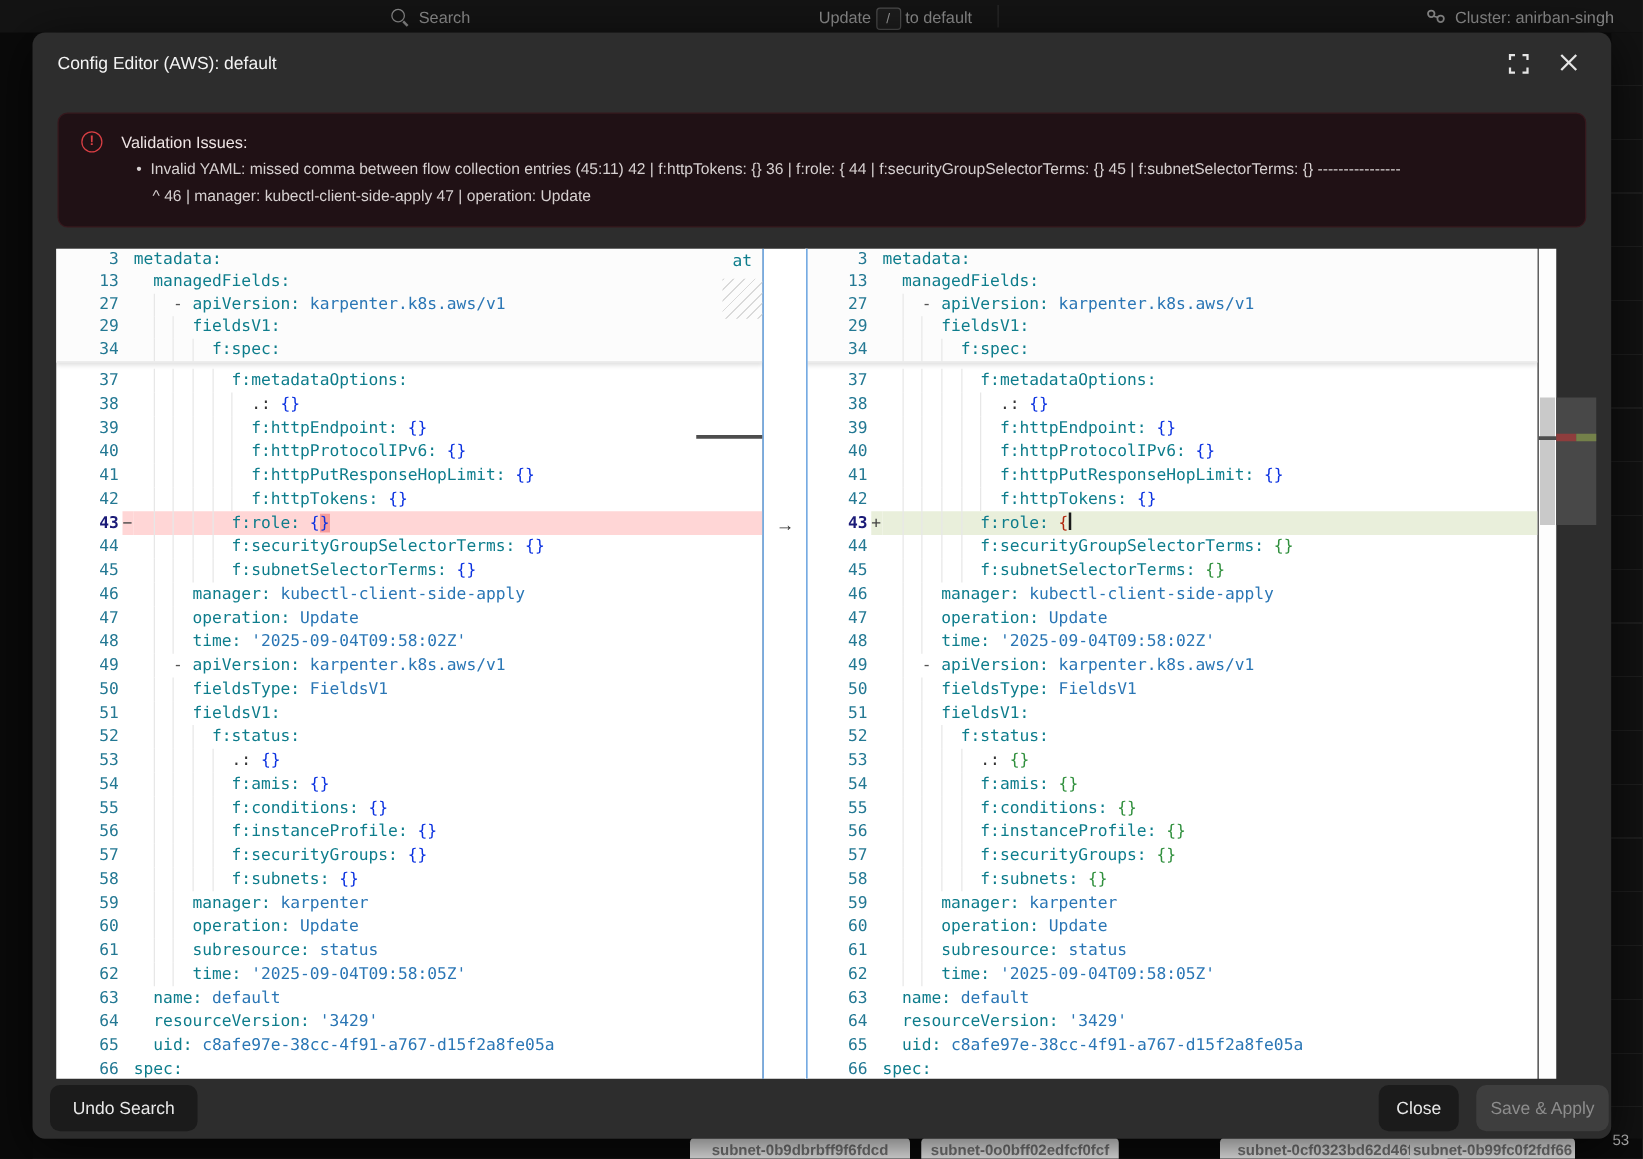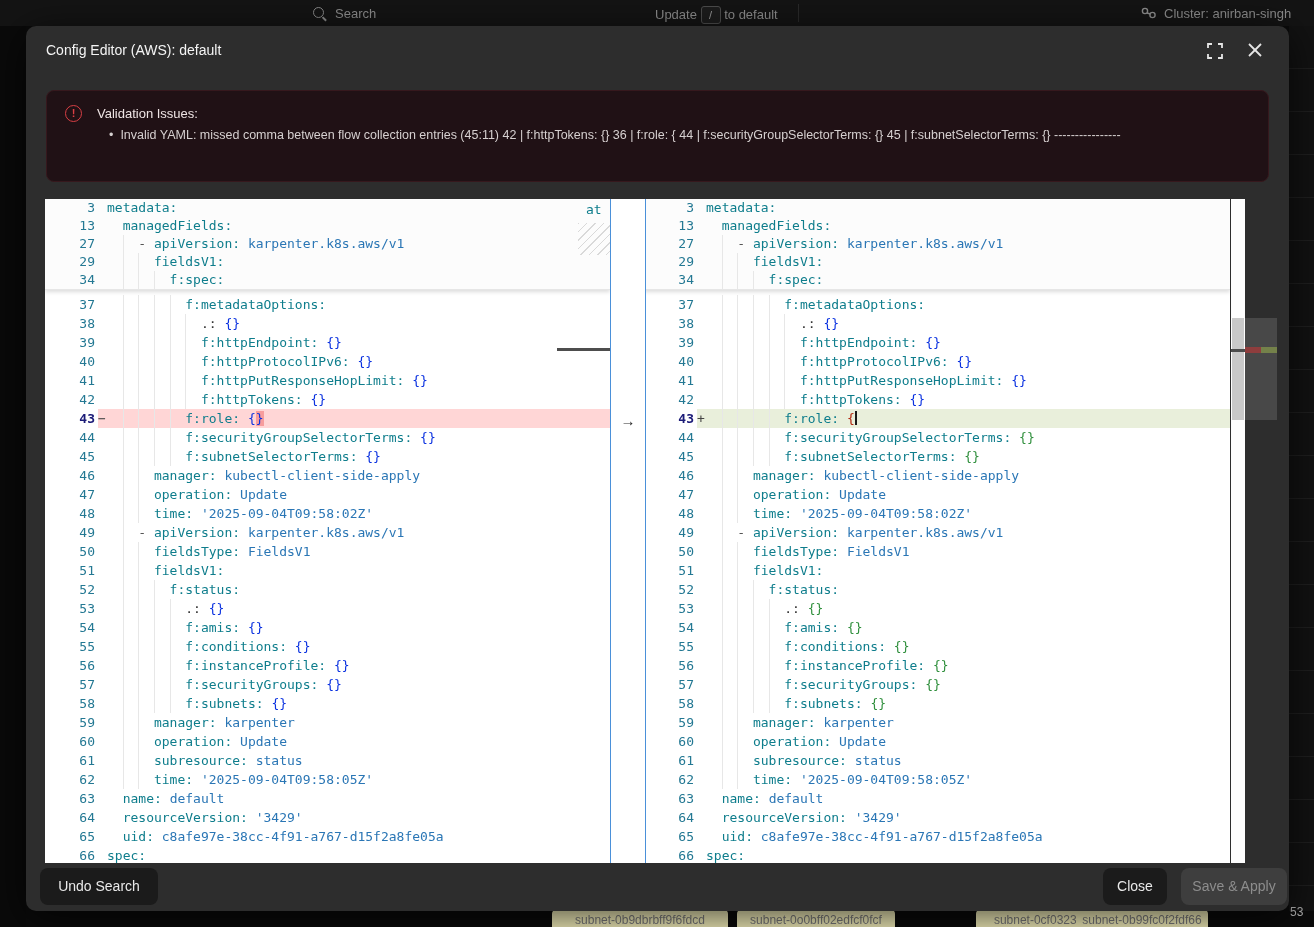--- a/index.html
+++ b/index.html
@@ -9,21 +9,21 @@
 
   
   #topbar{left:0;top:0;width:1314px;height:26px;background:#141414;color:#8d8d8d;font-size:13px;}
   #sidebar{left:0;top:0;width:26px;height:927px;background:#0a0a0a;}
   #righttable{left:1289px;top:26px;width:25px;height:885px;background:#121212;
      background-image:repeating-linear-gradient(to bottom,transparent 0 42px,#1f1f1f 42px 43px);}
   .vline{width:1px;background:#2a2a2a;}
   .mag{width:9px;height:9px;border:1.5px solid #8a8a8a;border-radius:50%;position:absolute;}
   .mag:after{content:"";position:absolute;width:5px;height:1.5px;background:#8a8a8a;transform:rotate(45deg);left:8px;top:10px;}
   .keycap{display:inline-block;min-width:14px;height:16px;line-height:16px;text-align:center;border:1px solid #4d4d4d;border-radius:3px;padding:0 2px;font-size:11px;color:#9a9a9a;background:#1d1d1d;}
-  .chip{position:absolute;top:910px;height:17px;background:#fef9c3;border-radius:4px 4px 0 0;color:#818181;font-size:12px;text-align:center;line-height:20px;overflow:hidden;white-space:nowrap;}
+  .chip{position:absolute;top:910px;height:17px;background:#ffffff;border-radius:4px 4px 0 0;color:#818181;font-size:12px;text-align:center;line-height:20px;overflow:hidden;white-space:nowrap;font-weight:bold;}
 
   
   #modal{left:26px;top:26px;width:1263px;height:885px;background:#2d2d2d;border-radius:10px;
          box-shadow:0 8px 40px rgba(0,0,0,.7);}
   #modal-title{left:20px;top:16px;font-size:14px;color:#f4f4f4;font-weight:500;}
   .hdr-btn{width:24px;height:24px;color:#e5e5e5;cursor:pointer;}
 
   #alert{left:20px;top:64px;width:1221px;height:90px;background:#201115;border:1px solid #36181d;border-radius:8px;color:#d6d0d0;}
   #alert-icon{left:18px;top:14px;width:15px;height:15px;border:1.6px solid #d93f44;border-radius:50%;color:#d93f44;
       font-size:11px;font-weight:bold;text-align:center;line-height:15px;}
@@ -102,21 +102,21 @@
         <path d="M7 7 L10.5 8" stroke="#8d8d8d" stroke-width="1.4"></path>
       </svg>
   </span>
   <span class="abs" style="left:1164px;top:6px;width:150px;overflow:hidden;white-space:nowrap;">Cluster: anirban-singh</span>
 </div>
 <div id="righttable" class="abs"></div>
 <div id="chips">
     <div class="chip" style="left: 552px; width: 176px;">subnet-0b9dbrbff9f6fdcd</div>
     <div class="chip" style="left: 737px; width: 158px;">subnet-0o0bff02edfcf0fcf</div>
     <div class="chip" style="left: 976px; width: 182px;">subnet-0cf0323bd62d46fb6</div>
-    <div class="chip" style="left: 1076px; width: 132px;">subnet-0b99fc0f2fdf66</div>
+    <div class="chip" style="left: 1128px; width: 132px;">subnet-0b99fc0f2fdf66</div>
   </div>
 <span id="frag53" class="abs">53</span>
 
 <div id="modal" class="abs">
   <div id="modal-title" class="abs">Config Editor (AWS): default</div>
   <div class="hdr-btn abs" style="left:1180px;top:16px;">
     <svg width="18" height="18" viewBox="0 0 18 18" stroke="#e5e5e5" stroke-width="1.8" fill="none">
       <path d="M2 6 V2 H6"></path>
         <path d="M12 2 H16 V6"></path>
         <path d="M16 12 V16 H12"></path>
@@ -129,20 +129,21 @@
         <path d="M15 3 L3 15"></path>
     </svg>
   </div>
 
   <div id="alert" class="abs">
     <div id="alert-icon" class="abs">!</div>
     <div id="alert-title" class="abs">Validation Issues:</div>
     <div id="alert-l1" class="abs">
       <span class="bullet">•</span><span>Invalid YAML: missed comma between flow collection entries (45:11) 42 | f:httpTokens: {} 36 | f:role: { 44 | f:securityGroupSelectorTerms: {} 45 | f:subnetSelectorTerms: {} ----------------</span>
     </div>
+    <div id="alert-l2" class="abs">^ 46 | manager: kubectl-client-side-apply 47 | operation: Update</div>
   </div>
 
   <div id="editor" class="abs">
     <div id="pane-l" class="pane abs">
       <div class="rows" id="rows-l">
           <div class="cl"><span class="ln">37</span><span class="sg"></span><span class="cd"><i class="ig" style="left: 15.66px;"></i><i class="ig" style="left: 31.32px;"></i><i class="ig" style="left: 46.98px;"></i><i class="ig" style="left: 62.64px;"></i><span class="tk-k">          f:metadataOptions:</span></span></div>
           <div class="cl"><span class="ln">38</span><span class="sg"></span><span class="cd"><i class="ig" style="left: 15.66px;"></i><i class="ig" style="left: 31.32px;"></i><i class="ig" style="left: 46.98px;"></i><i class="ig" style="left: 62.64px;"></i><i class="ig" style="left: 78.3px;"></i><span class="tk-p">            .: </span><span class="tk-b">{}</span></span></div>
           <div class="cl"><span class="ln">39</span><span class="sg"></span><span class="cd"><i class="ig" style="left: 15.66px;"></i><i class="ig" style="left: 31.32px;"></i><i class="ig" style="left: 46.98px;"></i><i class="ig" style="left: 62.64px;"></i><i class="ig" style="left: 78.3px;"></i><span class="tk-k">            f:httpEndpoint:</span><span class="tk-p"> </span><span class="tk-b">{}</span></span></div>
           <div class="cl"><span class="ln">40</span><span class="sg"></span><span class="cd"><i class="ig" style="left: 15.66px;"></i><i class="ig" style="left: 31.32px;"></i><i class="ig" style="left: 46.98px;"></i><i class="ig" style="left: 62.64px;"></i><i class="ig" style="left: 78.3px;"></i><span class="tk-k">            f:httpProtocolIPv6:</span><span class="tk-p"> </span><span class="tk-b">{}</span></span></div>
           <div class="cl"><span class="ln">41</span><span class="sg"></span><span class="cd"><i class="ig" style="left: 15.66px;"></i><i class="ig" style="left: 31.32px;"></i><i class="ig" style="left: 46.98px;"></i><i class="ig" style="left: 62.64px;"></i><i class="ig" style="left: 78.3px;"></i><span class="tk-k">            f:httpPutResponseHopLimit:</span><span class="tk-p"> </span><span class="tk-b">{}</span></span></div>

